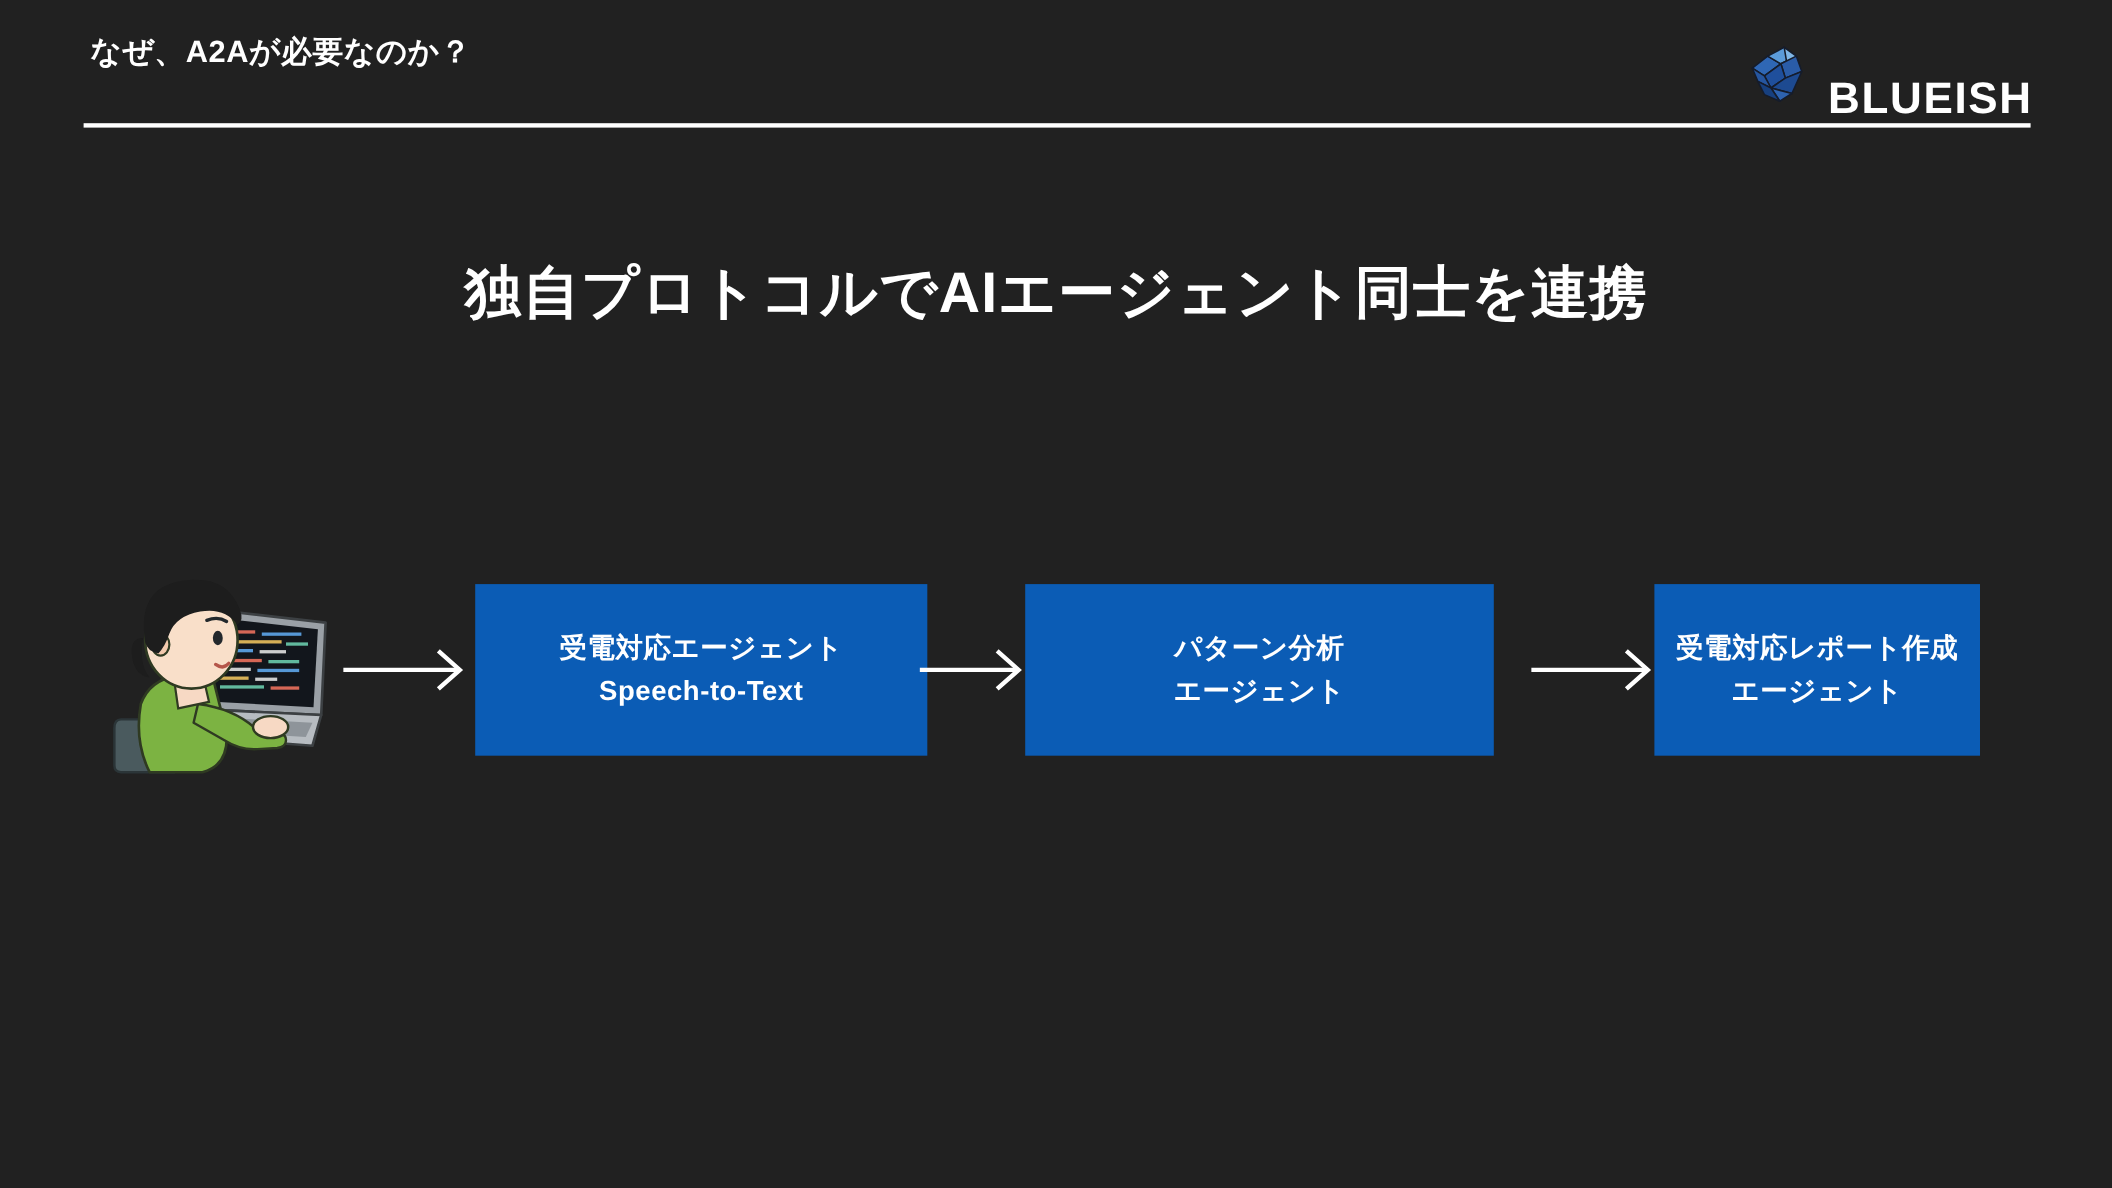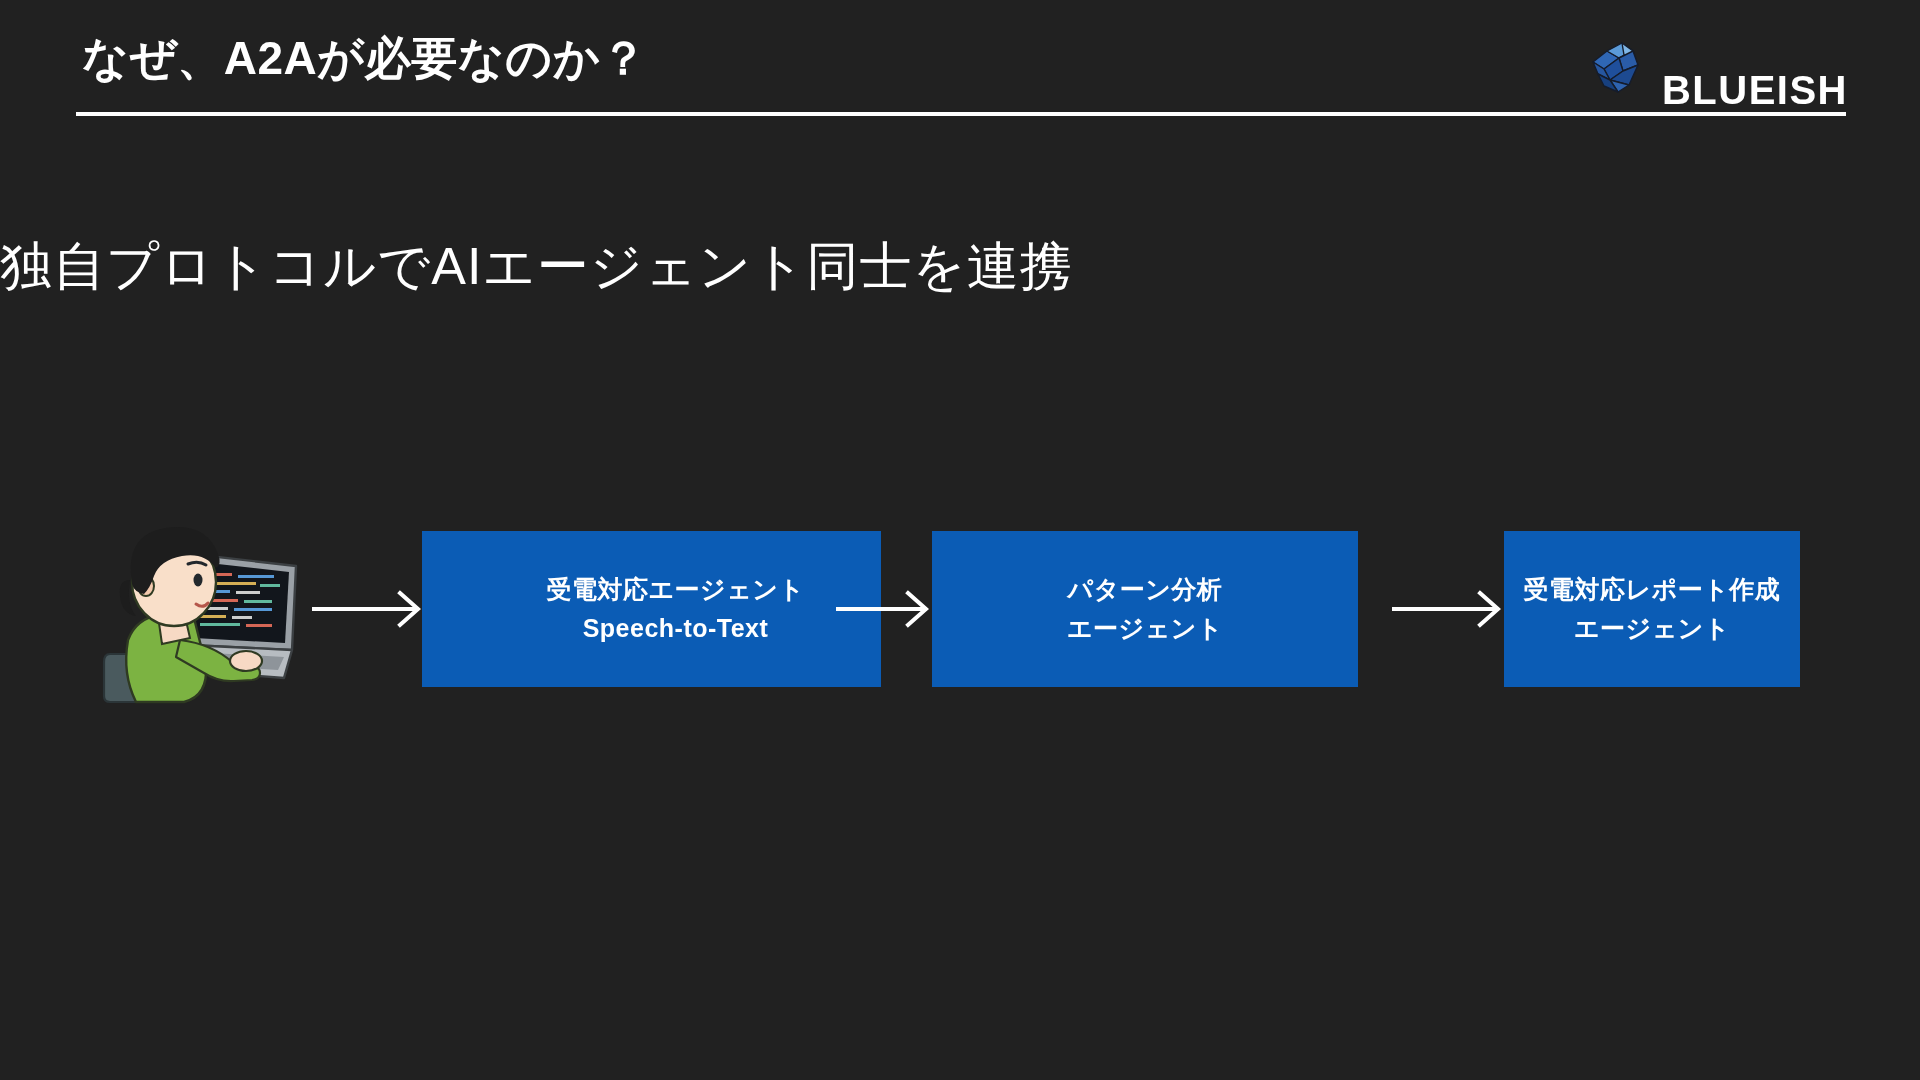--- a/index.html
+++ b/index.html
@@ -28,21 +28,21 @@
     position: absolute;
     left: 0;
     top: 0;
     width: 1920px;
     height: 118px;
   }
   .header-title {
     position: absolute;
     left: 82px;
     top: 28px;
-    font-size: 46px;
+    font-size: 28px;
     font-weight: 700;
     letter-spacing: 0.5px;
     color: #ffffff;
     white-space: nowrap;
   }
   .brand-lockup {
     position: absolute;
     right: 72px;
     top: 24px;
     display: flex;
@@ -70,23 +70,23 @@
     height: 4px;
     background: #ffffff;
   }
 
   
   .headline {
     position: absolute;
     left: 0;
     top: 232px;
     width: 1920px;
-    text-align: left;
+    text-align: center;
     font-size: 52px;
-    font-weight: 400;
+    font-weight: 700;
     letter-spacing: 1px;
     color: #ffffff;
   }
 
   
   .flow {
     position: absolute;
     left: 0;
     top: 500px;
     width: 1920px;
@@ -117,21 +117,21 @@
     top: 31px;
     height: 156px;
     background: #0B5CB5;
     display: flex;
     flex-direction: column;
     align-items: center;
     justify-content: center;
     gap: 8px;
     text-align: center;
   }
-  .node-1 { left: 422px;  width: 411px; padding-left: 48px; }
+  .node-1 { left: 432px;  width: 411px; }
   .node-2 { left: 932px;  width: 426px; }
   .node-3 { left: 1504px; width: 296px; }
 
   .node-line {
     font-size: 25px;
     font-weight: 700;
     color: #ffffff;
     line-height: 1.25;
     letter-spacing: 0.5px;
     white-space: nowrap;

